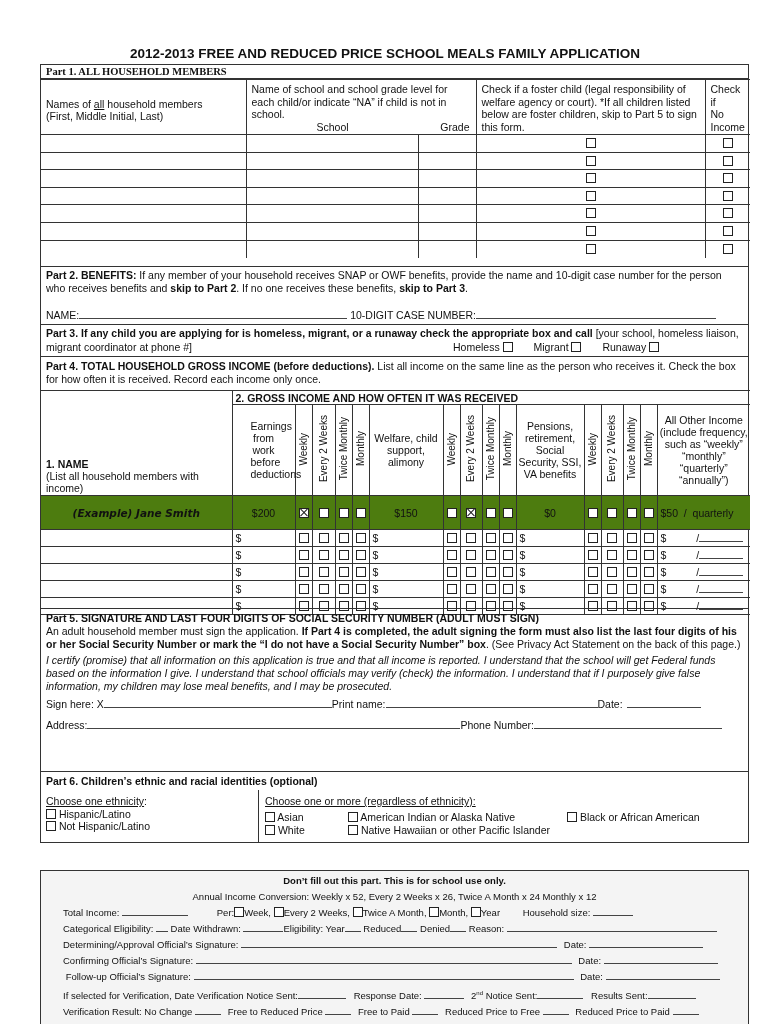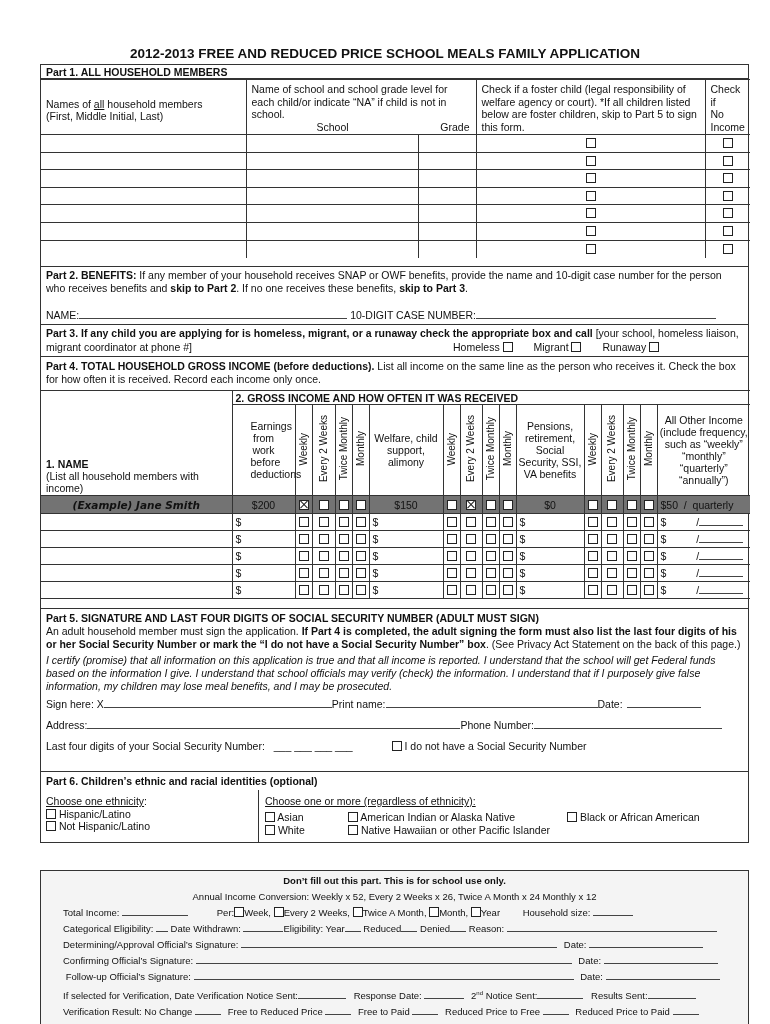--- a/index.html
+++ b/index.html
@@ -9,39 +9,39 @@
   .cb { display: inline-block; width: 10px; height: 10px; border: 1px solid #222; background: #fff; vertical-align: -1px; position: relative; }
   .cb.x::before, .cb.x::after { content: ""; position: absolute; left: -1px; top: 3px; width: 10px; height: 1px; background: #222; }
   .cb.x::before { transform: rotate(45deg); }
   .cb.x::after { transform: rotate(-45deg); }
   .b { font-weight: bold; }
   .u { text-decoration: underline; }
   .line { display: inline-block; border-bottom: 1px solid #444; height: 10px; vertical-align: baseline; }
 
   
   #p1 { top: 64px; height: 203px; }
-  #p1 .hdr { height: 14px; font-size: 10.5px; font-weight: bold; padding-left: 5px; line-height: 14px; border-bottom: 1px solid #333; }
+  #p1 .hdr { height: 14px; font-size: 10.5px; font-weight: bold; padding-left: 5px; line-height: 14px; border-bottom: 1px solid #333; font-family: Liberation Serif, serif; }
   #p1 table { border-collapse: collapse; width: 100%; table-layout: fixed; }
   #p1 td { border-left: 1px solid #333; border-top: 1px solid #333; font-size: 10.5px; line-height: 12.5px; vertical-align: top; padding: 0 5px; }
   #p1 tr td:first-child { border-left: none; }
   #p1 tr.body td { height: 17.6px; }
   #p1 tr.head td { height: 55px; }
   #p1 .cbcell { text-align: center; vertical-align: middle; }
 
   
   #p2 { top: 266px; height: 59px; border-top: none; padding: 3px 5px; font-size: 10.5px; line-height: 13px; }
   
   #p3 { top: 324px; height: 33px; border-top: 1px solid #333; padding: 2px 5px; font-size: 10.5px; line-height: 13.5px; }
   
   #p4 { top: 356px; height: 253px; }
   #p4 .intro { height: 34px; padding: 3px 5px; font-size: 10.5px; line-height: 13px; border-bottom: 1px solid #333; }
   #p4 table { border-collapse: collapse; table-layout: fixed; width: 100%; }
   #p4 td { border: 1px solid #333; font-size: 10.5px; line-height: 12px; text-align: center; padding: 0; }
   #p4 .vert { writing-mode: vertical-rl; transform: rotate(180deg); font-size: 10px; white-space: nowrap; display: inline-block; }
-  #p4 tr.example td { background: #737373; height: 18px; }
+  #p4 tr.example td { background: #4d7c0f; height: 34px; }
   #p4 tr.row td { height: 17px; }
   #p4 .dol { text-align: left; padding-left: 3px; }
   .hand { font-family: "DejaVu Sans", sans-serif; font-style: italic; font-weight: bold; font-size: 11px; }
 
   
   #p5 { top: 608px; height: 164px; padding: 3px 5px; font-size: 10.5px; line-height: 13px; }
   #p5 .cert { font-style: italic; margin-top: 3px; }
   #p5 .row { margin-top: 8px; white-space: nowrap; }
   
   #p6 { top: 771px; height: 72px; }
@@ -327,26 +327,20 @@
 <div class="frame" id="p5">
   <div class="b">Part 5. SIGNATURE AND LAST FOUR DIGITS OF SOCIAL SECURITY NUMBER (ADULT MUST SIGN)</div>
   <div><span>An adult household member must sign the application. </span><span class="b">If Part 4 is completed, the adult signing the form must also list the last four digits of his or her Social Security Number or mark the “I do not have a Social Security Number” box</span><span>. (See Privacy Act Statement on the back of this page.)</span></div>
   <div class="cert">I certify (promise) that all information on this application is true and that all income is reported. I understand that the school will get Federal funds based on the information I give. I understand that school officials may verify (check) the information. I understand that if I purposely give false information, my children may lose meal benefits, and I may be prosecuted.</div>
   <div class="row" style="margin-top:5px">
     <span>Sign here: X</span><span class="line" style="width:228px"></span><span>Print name:</span><span class="line" style="width:212px"></span><span>Date:</span><span class="line" style="width:74px;margin-left:4px"></span>
   </div>
   <div class="row">
     <span>Address:</span><span class="line" style="width:373px"></span><span>Phone Number:</span><span class="line" style="width:188px"></span>
   </div>
-  <div class="row">
-    <span>Last four digits of your Social Security Number:</span>
-    <span style="margin-left:6px">___ ___ ___ ___</span>
-    <span style="margin-left:36px" class="cb"></span>
-    <span>I do not have a Social Security Number</span>
-  </div>
 </div>
 
 <div class="frame" id="p6">
   <div class="hdr">Part 6. Children’s ethnic and racial identities (optional)</div>
   <div class="left">
     <div><span class="u">Choose one ethnicity</span>:</div>
     <div><span class="cb"></span> <span>Hispanic/Latino</span></div>
     <div><span class="cb"></span> <span>Not Hispanic/Latino</span></div>
   </div>
   <div class="right">

